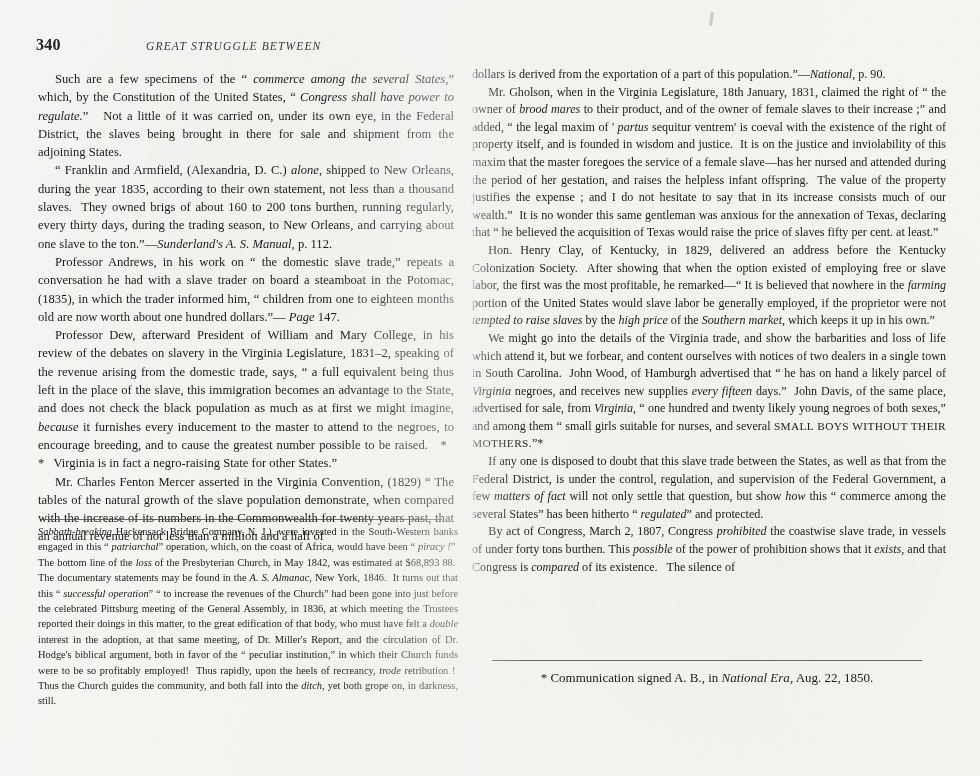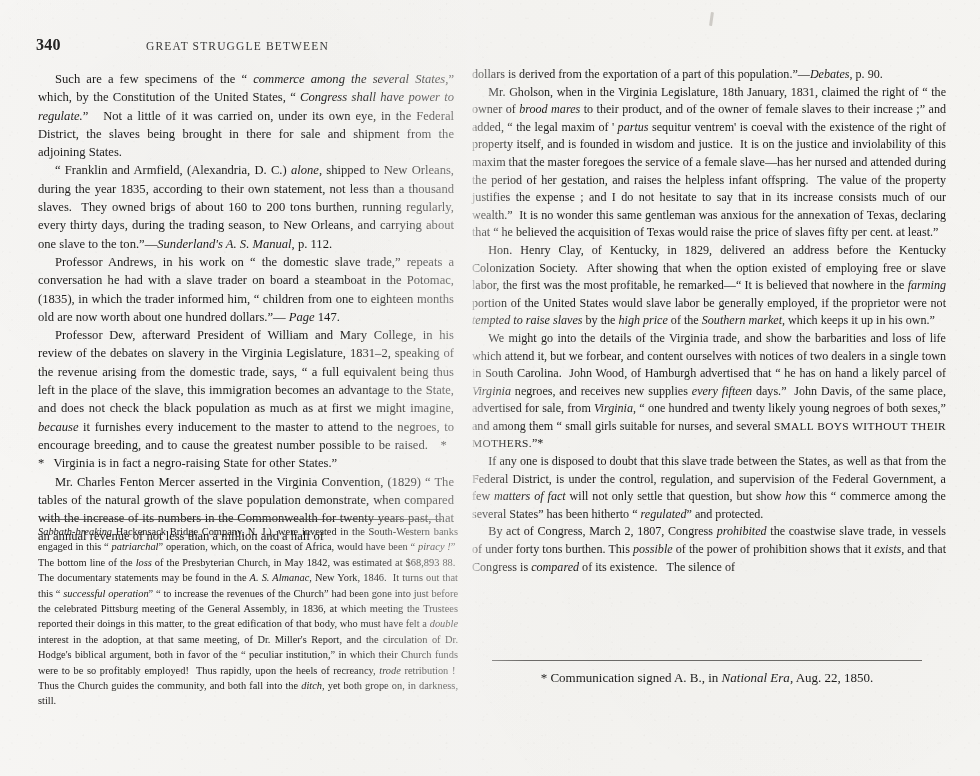--- a/index.html
+++ b/index.html
@@ -55,20 +55,21 @@
     position: absolute;
     top: 40px;
     font-family: "Liberation Serif", "DejaVu Serif", serif;
     font-size: 11.5px;
     letter-spacing: 1.15px;
     color: #2b2b2b;
     white-space: nowrap;
     font-variant: small-caps;
     text-transform: uppercase;
     opacity: 0.93;
+    font-style: italic;
   }
   #left-head-title  { left: 146px; }
 
   .folio {
     position: absolute;
     top: 36px;
     font-size: 16px;
     font-weight: bold;
     color: #232323;
     letter-spacing: 0.3px;
@@ -214,21 +215,21 @@
   </div>
 
   <div class="column" id="right-page">
 
     
 
     
   </div>
 
   <div class="body-block" id="right-body">
-    <p class="no-indent clip-left">dollars is derived from the exportation of a part of this population.”—<i>Debates</i>, p. 90.</p>
+    <p class="no-indent clip-left">dollars is derived from the exportation of a part of this population.”—<i>National</i>, p. 90.</p>
 
     <p class="clip-left">Mr. Gholson, when in the Virginia Legislature, 18th January, 1831, claimed the right of “ the owner of <i>brood mares</i> to their product, and of the owner of female slaves to their increase ;” and added, “ the legal maxim of ' <i>partus</i> sequitur ventrem' is coeval with the existence of the right of property itself, and is founded in wisdom and justice.&nbsp; It is on the justice and inviolability of this maxim that the master foregoes the service of a female slave—has her nursed and attended during the period of her gestation, and raises the helpless infant offspring.&nbsp; The value of the property justifies the expense ; and I do not hesitate to say that in its increase consists much of our wealth.”&nbsp; It is no wonder this same gentleman was anxious for the annexation of Texas, declaring that “ he believed the acquisition of Texas would raise the price of slaves fifty per cent. at least.”</p>
 
     <p class="clip-left">Hon. Henry Clay, of Kentucky, in 1829, delivered an address before the Kentucky Colonization Society.&nbsp; After showing that when the option existed of employing free or slave labor, the first was the most profitable, he remarked—“ It is believed that nowhere in the <i>farming</i> portion of the United States would slave labor be generally employed, if the proprietor were not <i>tempted to raise slaves</i> by the <i>high price</i> of the <i>Southern market</i>, which keeps it up in his own.”</p>
 
     <p class="clip-left">We might go into the details of the Virginia trade, and show the barbarities and loss of life which attend it, but we forbear, and content ourselves with notices of two dealers in a single town in South Carolina.&nbsp; John Wood, of Hamburgh advertised that “ he has on hand a likely parcel of <i>Virginia</i> negroes, and receives new supplies <i>every fifteen</i> days.”&nbsp; John Davis, of the same place, advertised for sale, from <i>Virginia</i>, “ one hundred and twenty likely young negroes of both sexes,” and among them “ small girls suitable for nurses, and several <span class="smallcaps">SMALL BOYS WITHOUT THEIR MOTHERS.</span>”*</p>
 
     <p class="clip-left">If any one is disposed to doubt that this slave trade between the States, as well as that from the Federal District, is under the control, regulation, and supervision of the Federal Government, a few <i>matters of fact</i> will not only settle that question, but show <i>how</i> this “ commerce among the several States” has been hitherto “ <i>regulated</i>” and protected.</p>
 
     <p class="clip-left">By act of Congress, March 2, 1807, Congress <i>prohibited</i> the coastwise slave trade, in vessels of under forty tons burthen. This <i>possible</i> of the power of prohibition shows that it <i>exists</i>, and that Congress is <i>compared</i> of its existence.&nbsp;&nbsp; The silence of</p>

